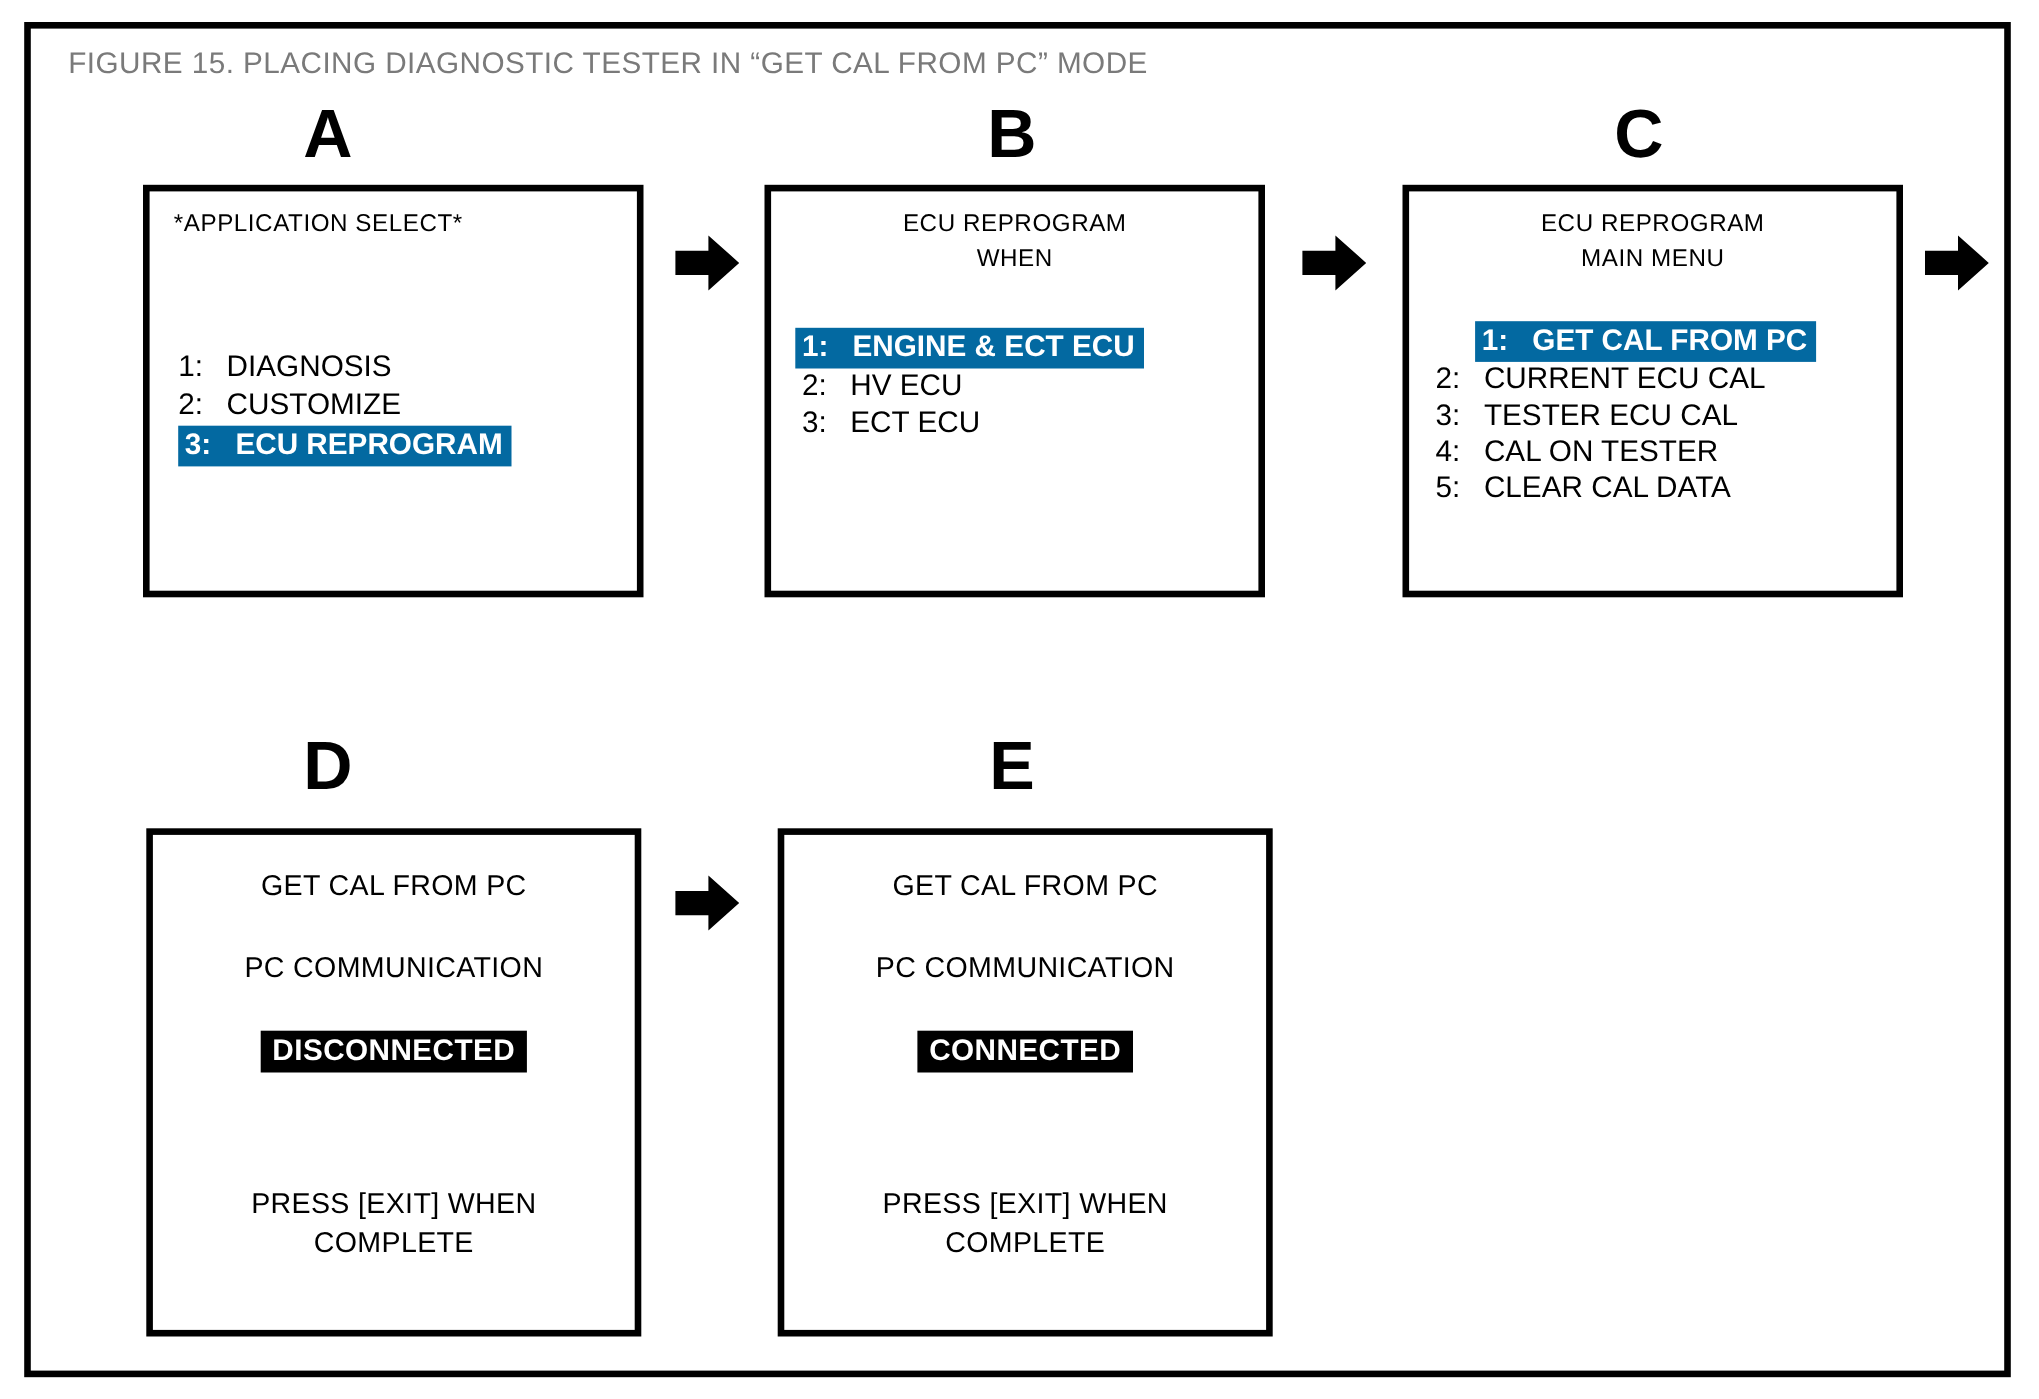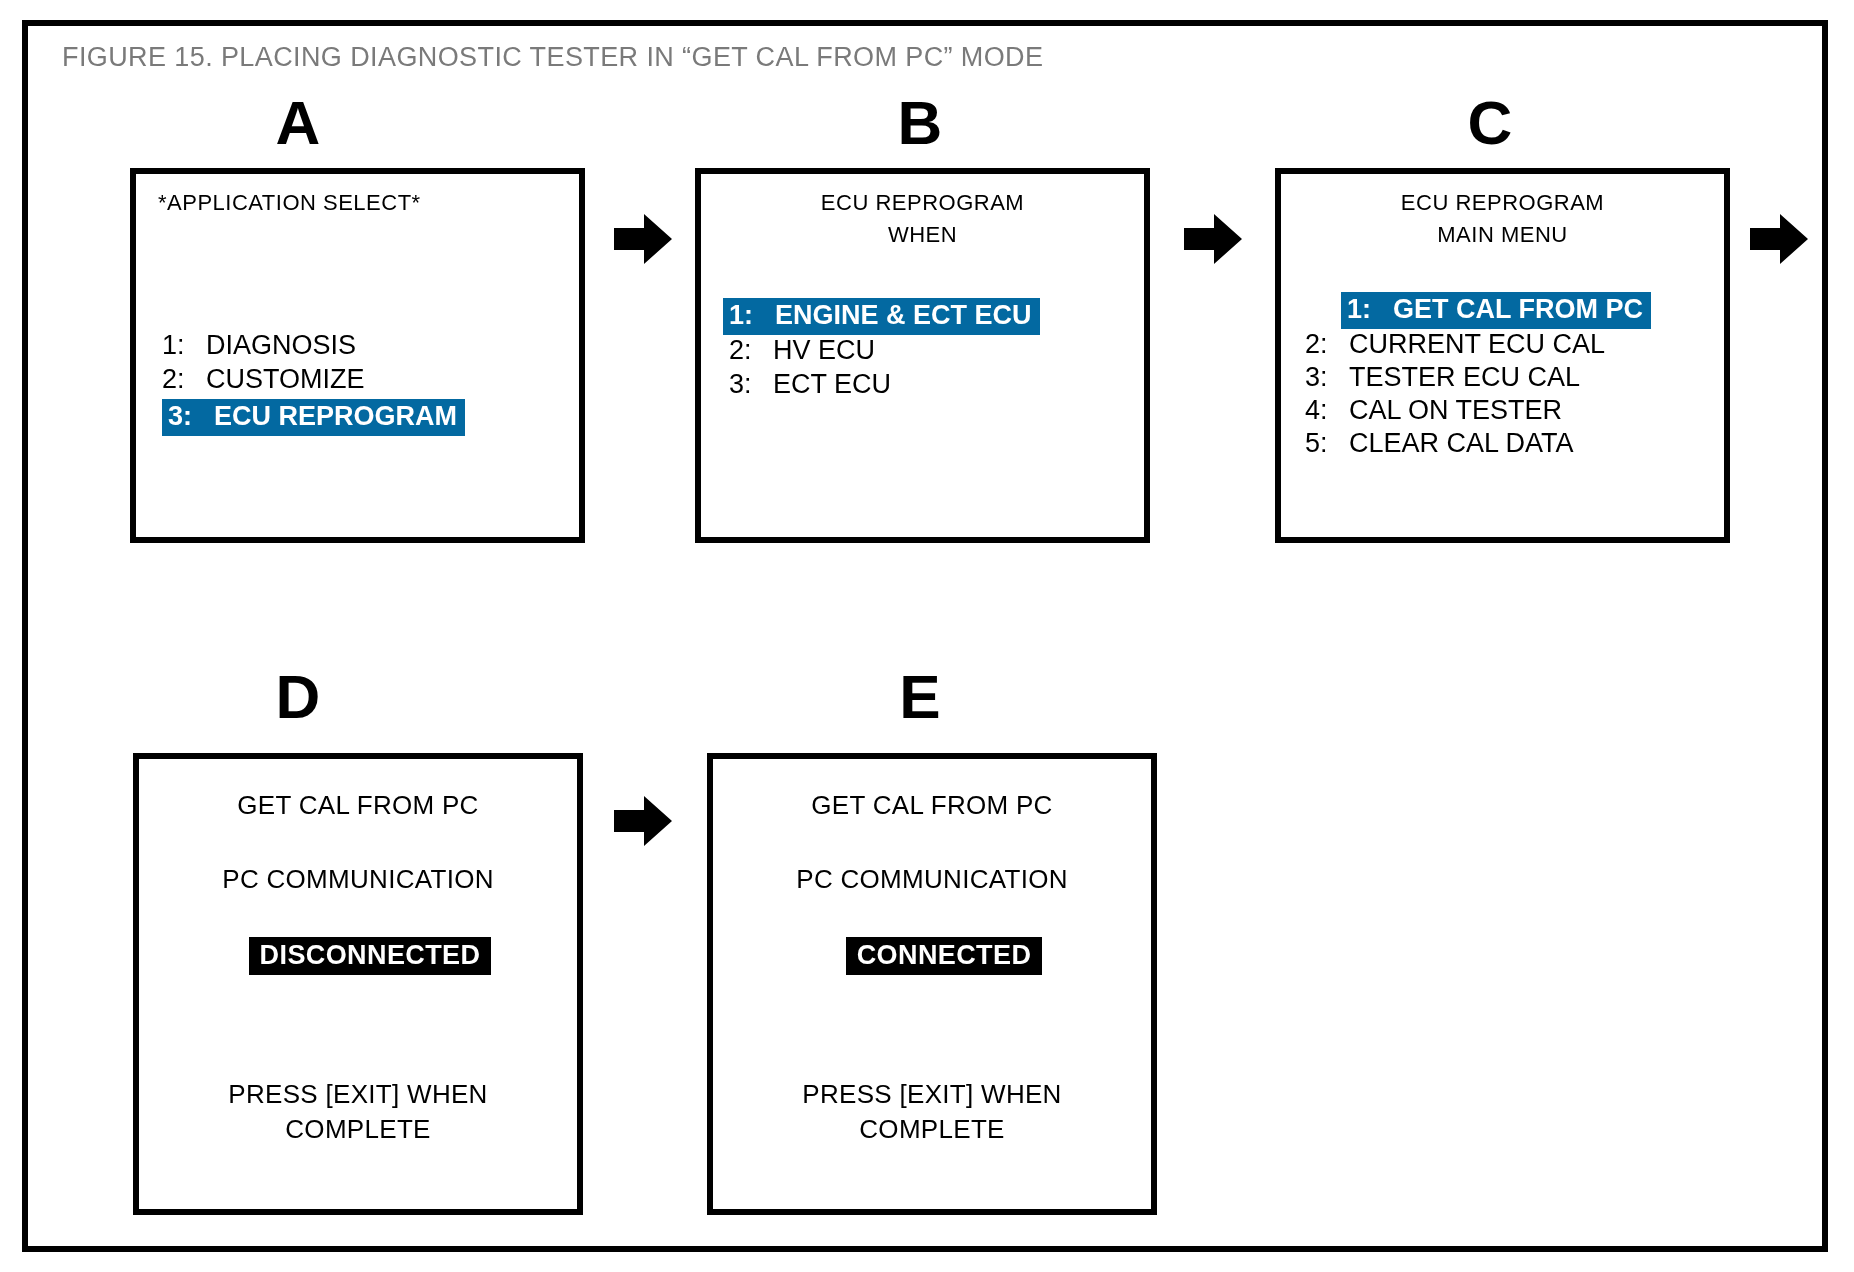--- a/index.html
+++ b/index.html
@@ -102,21 +102,20 @@
     background: #000000;
     color: #ffffff;
     font-weight: 700;
     font-size: 27px;
     padding: 3px 11px 4px 11px;
     letter-spacing: 0.4px;
     white-space: nowrap;
   }
   .chip-wrap {
     text-align: center;
-    padding-left: 12px;
   }
   
   .flow-arrow {
     position: absolute;
     width: 62px;
     height: 62px;
   }
   .flow-arrow svg { display: block; width: 100%; height: 100%; }
 </style>
 </head>
@@ -127,21 +126,21 @@
   <div id="outer-frame"></div>
 
   <div id="figure-caption">FIGURE 15.  PLACING DIAGNOSTIC TESTER IN “GET CAL FROM PC” MODE</div>
 
   <div class="panel-letter" style="left:238px; top:92px;">A</div>
 
   <div class="screen-box" id="screen-a" style="left:130px; top:168px; width:455px; height:375px;">
     <div class="screen-inner">
       <div class="screen-title" style="position:absolute; left:0; top:16px; width:100%; text-align:left; padding-left:22px; box-sizing:border-box;">*APPLICATION SELECT*</div>
 
-      <div style="position:absolute; left:26px; top:155px;">
+      <div style="position:absolute; left:26px; top:143px;">
         <div>
           <div style="height:34px;">
             <span class="menu-row">
               <span class="num" style="width:44px;">1:</span><span class="lbl">DIAGNOSIS</span>
             </span>
           </div>
           <div style="height:34px;">
             <span class="menu-row">
               <span class="num" style="width:44px;">2:</span><span class="lbl">CUSTOMIZE</span>
             </span>

